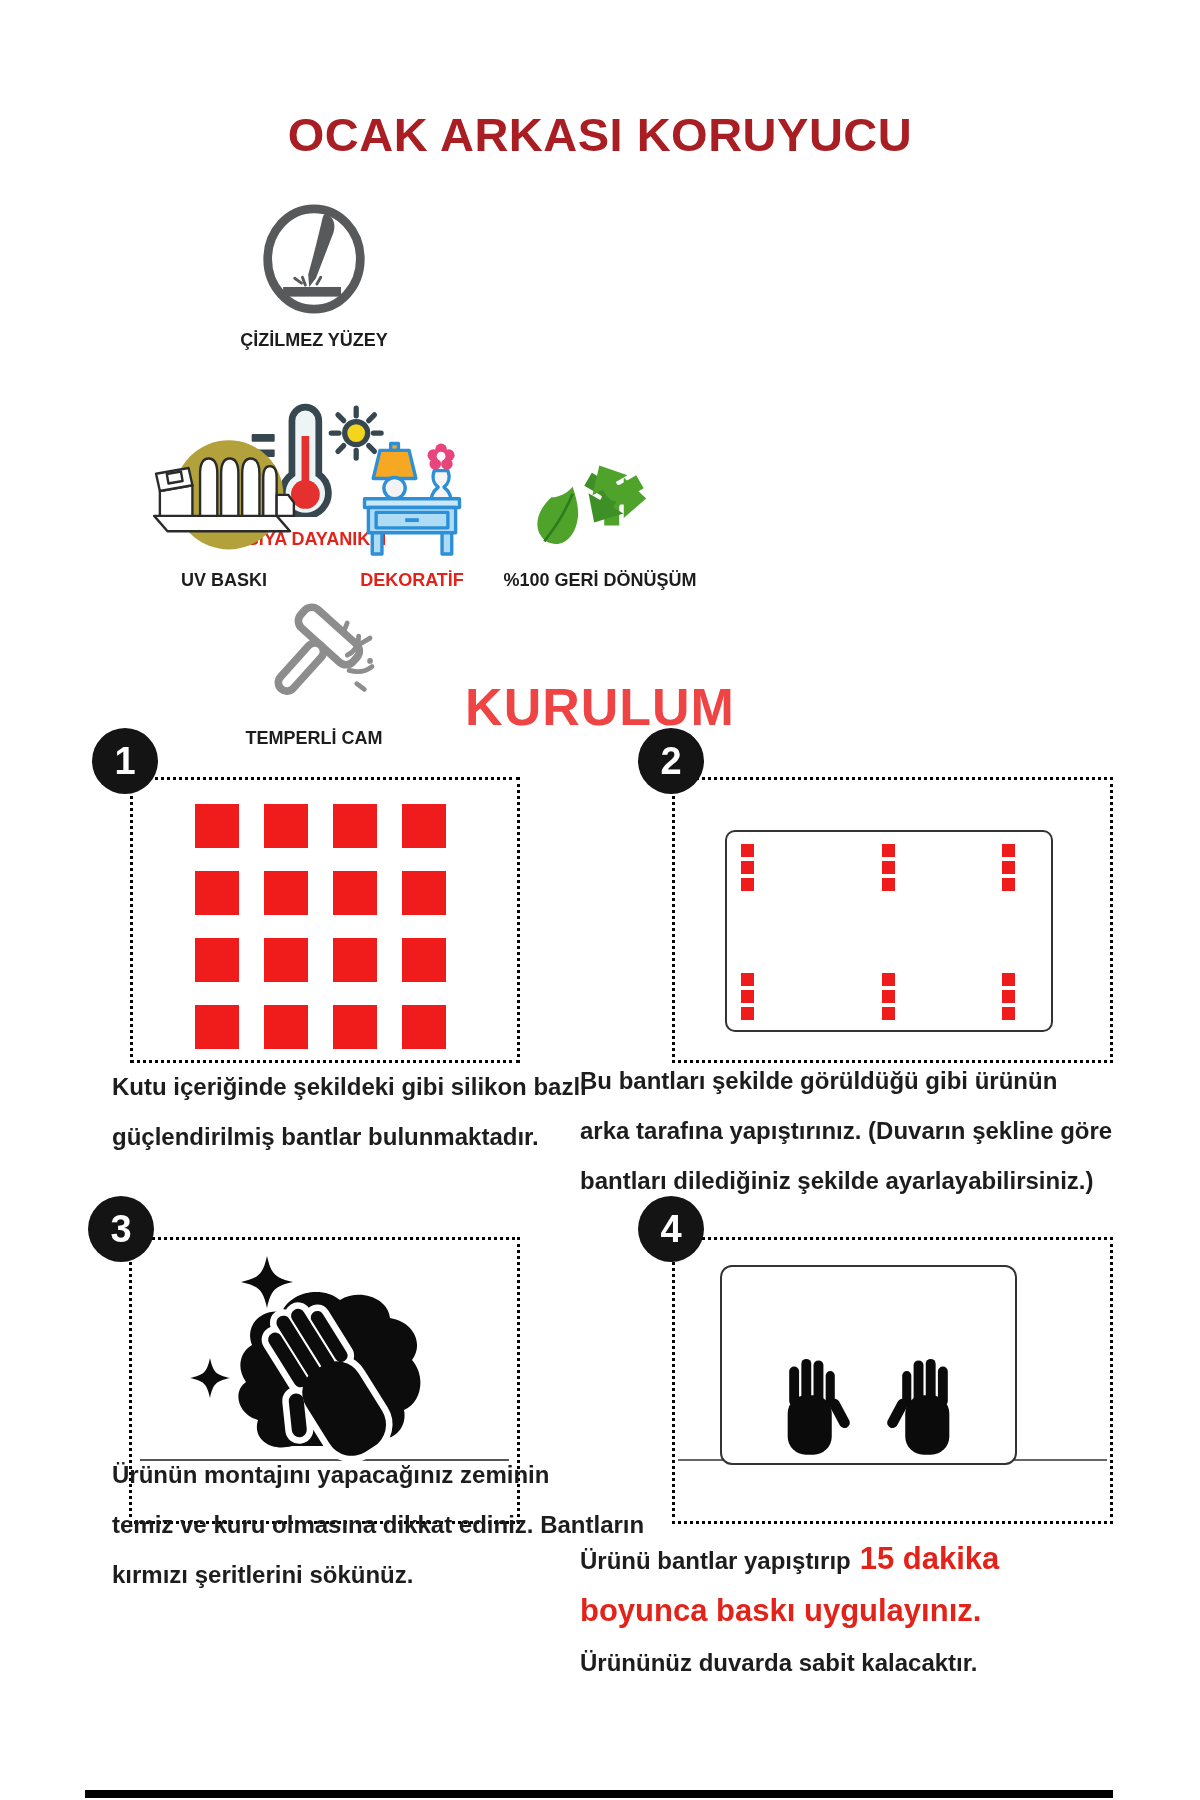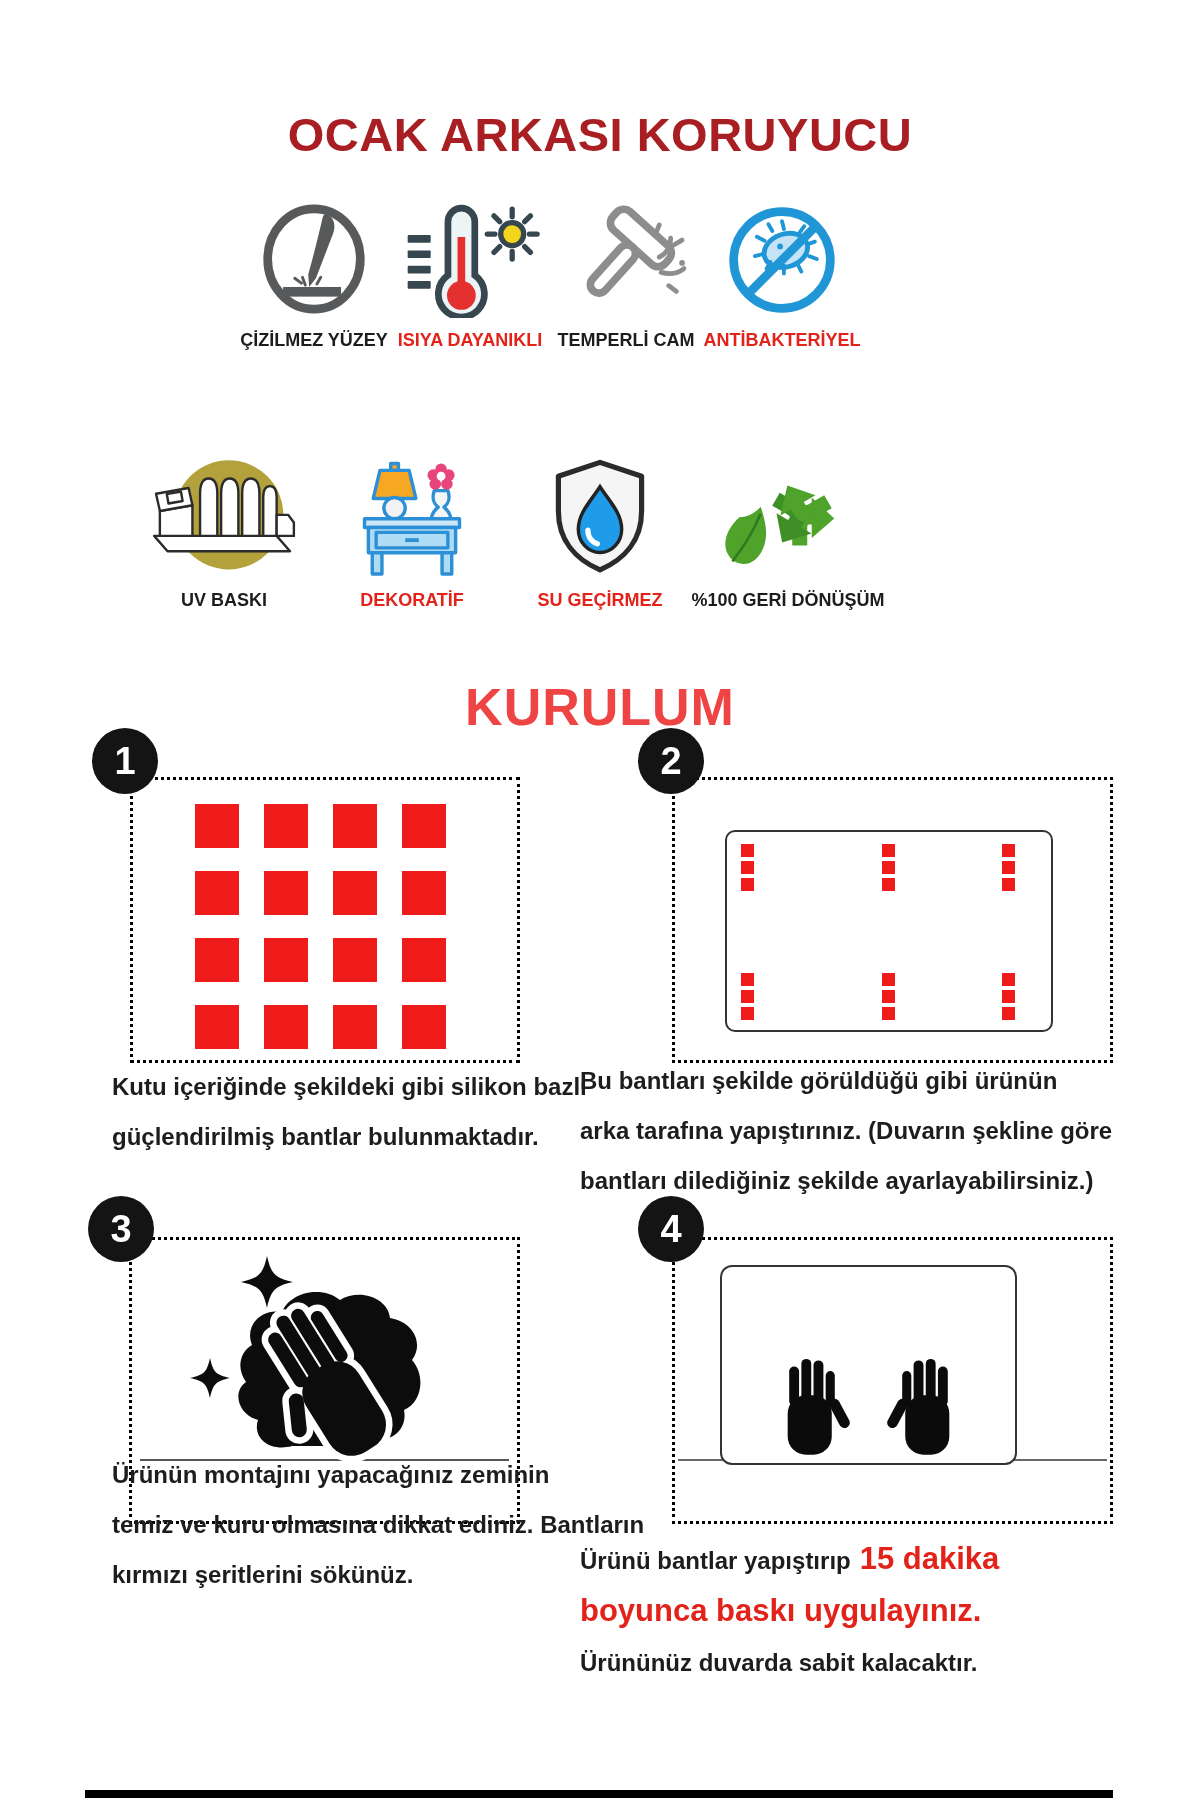--- a/index.html
+++ b/index.html
@@ -1,22 +1,22 @@
 <!DOCTYPE html>
 <html style="--c-title: #A91E23; --c-label-red: #E3231A; --c-square: #F01C1C; --c-badge: #141414; --c-clean-circle: #C32148; --c-anti-blue: #2196D6; --c-drop-blue: #1E9BE9; --c-recycle-green: #4FA32B; --c-uv-olive: #B3A23B; --c-furniture-blue: #2D8FD5;"><head>
 <meta charset="utf-8">
 <style>
   html,body{margin:0;padding:0;background:#fff;}
   body{width:1200px;height:1800px;position:relative;overflow:hidden;
        font-family:"Liberation Sans", sans-serif;color:#1d1d1d;}
   .page-title{position:absolute;top:76px;left:0;width:100%;text-align:center;
     font-size:47px;font-weight:bold;color:var(--c-title,#A91E23);letter-spacing:.5px;}
-  .row1{position:absolute;left:250px;top:180px;display:flex;gap:28px;}
+  .row1{position:absolute;left:250px;top:180px;display:flex;gap:28px;flex-direction:column;}
   .row1 .feature{width:128px;}
-  .row2{position:absolute;left:138px;top:432px;display:flex;gap:16px;}
+  .row2{position:absolute;left:138px;top:412px;display:flex;gap:16px;}
   .row2 .feature{width:172px;}
   .feature{display:flex;flex-direction:column;align-items:center;}
   .icon-box{height:138px;display:flex;align-items:flex-end;justify-content:center;}
   .row2 .icon-box{height:146px;}
   .feature-label{margin-top:12px;font-size:18px;font-weight:bold;color:#1d1d1d;white-space:nowrap;}
   .feature-label[data-tone="red"]{color:var(--c-label-red,#E3231A);}
   .section-title{position:absolute;top:634px;left:0;width:100%;text-align:center;
     font-size:52px;font-weight:bold;color:#ef4444;letter-spacing:1px;}
   .step-badge{position:absolute;width:66px;height:66px;border-radius:50%;
     background:var(--c-badge,#141414);color:#fff;font-size:38px;font-weight:bold;
@@ -169,30 +169,20 @@
             <path d="M58,97 h14" stroke-width="4"></path>
             <rect x="24" y="110" width="10" height="22" fill="#AEDCF4"></rect>
             <rect x="96" y="110" width="10" height="22" fill="#AEDCF4"></rect>
           </g>
         </svg>
       </div>
       <div class="feature-label" data-tone="red">DEKORATİF</div>
     </div>
     <div class="feature">
       <div class="icon-box">
-        <svg width="104" height="122" viewBox="0 0 120 138">
-          <path d="M60,6 L108,22 V62 C108,96 88,118 60,130 C32,118 12,96 12,62 V22 Z" fill="#F5F5F5" stroke="#2B2B2B" stroke-width="6" stroke-linejoin="round"></path>
-          <path d="M60,34 C70,50 85,64 85,83 A25,27 0 0 1 35,83 C35,64 50,50 60,34 Z" fill="#1E9BE9" stroke="#222" stroke-width="4"></path>
-          <path d="M46,84 A15,16 0 0 0 57,100" stroke="#fff" stroke-width="6" fill="none" stroke-linecap="round"></path>
-        </svg>
-      </div>
-      <div class="feature-label" data-tone="red">SU GEÇİRMEZ</div>
-    </div>
-    <div class="feature">
-      <div class="icon-box">
         <svg width="150" height="118" viewBox="0 0 170 128">
           <defs>
             <path id="rarr" d="M-12,40 L-12,12 Q-12,-8 8,-8 L14,-8 L14,-24 L44,4 L14,30 L14,12 L10,12 Q8,12 8,16 L8,40 Z"></path>
           </defs>
           <g transform="translate(100,60) scale(0.85)">
             <use href="#rarr" fill="#4FA32B"></use>
             <use href="#rarr" transform="rotate(120)" fill="#3F8F27"></use>
             <use href="#rarr" transform="rotate(240)" fill="#4FA32B"></use>
           </g>
           <path d="M30,62 C12,78 8,100 24,112 C42,122 58,106 60,84 C61,74 58,62 54,50 C47,58 38,62 30,62 Z" fill="#4FA32B"></path>

